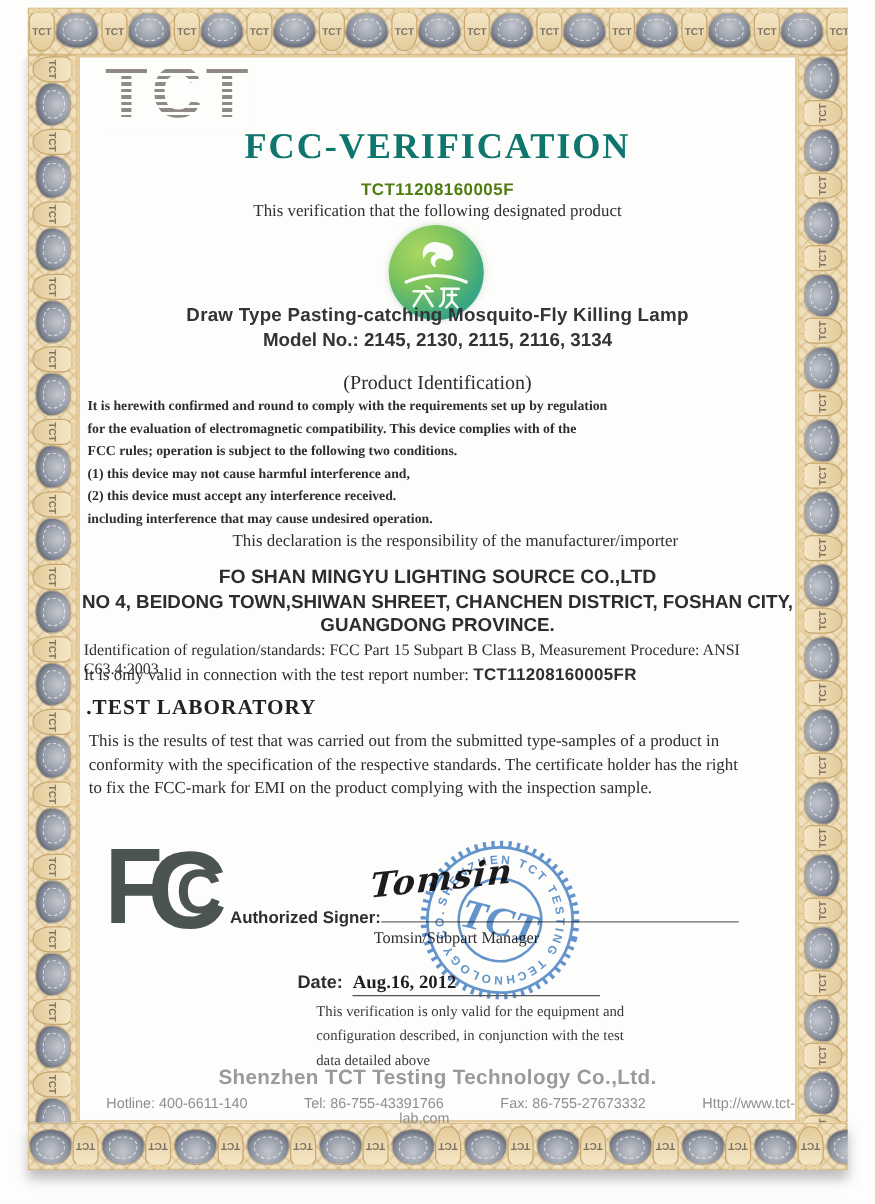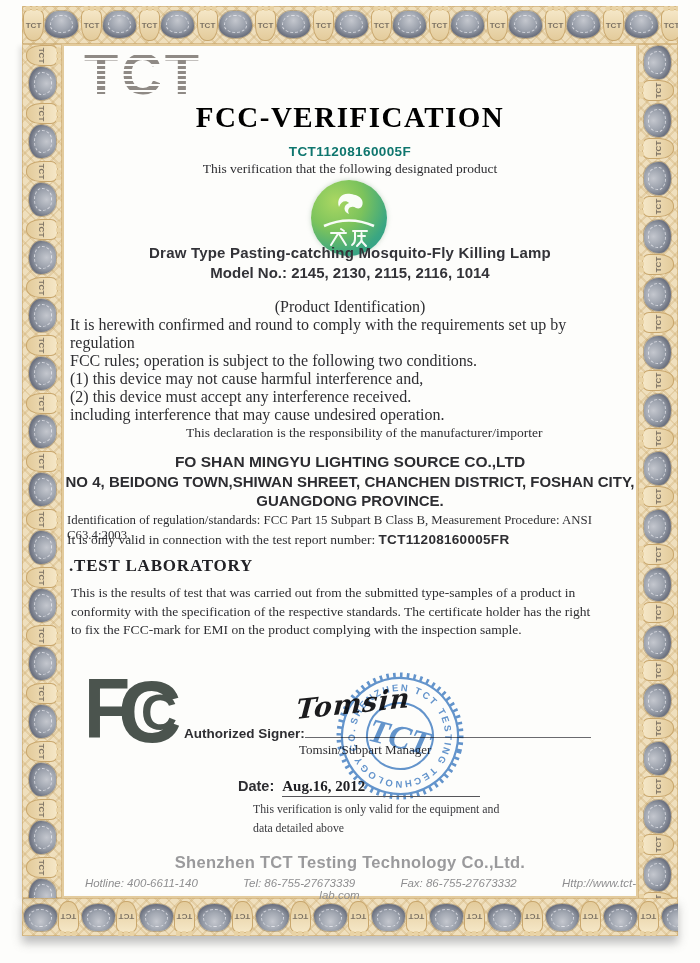--- a/index.html
+++ b/index.html
@@ -46,34 +46,34 @@
   
   .abs { position:absolute; }
   .ctr { left:62px; width:576px; text-align:center; }
   .sans { font-family:"Liberation Sans","DejaVu Sans",sans-serif; }
 
   .brand { left:84px; top:46px; font:bold 56px/1 "Liberation Sans","DejaVu Sans",sans-serif;
            letter-spacing:3px; color:#8f8a85; transform:scaleY(1.04); height:58px; overflow:hidden; }
   .brand::after { content:''; position:absolute; inset:0;
            background:repeating-linear-gradient(180deg, transparent 0 3px, #fdfdfb 3px 5px); }
 
-  .title   { top:101px; font-weight:bold; font-size:29px; letter-spacing:1.5px; color:#000000; }
-  .certno  { top:144px; font-weight:bold; font-size:13.5px; color:#0f766e; letter-spacing:.4px; }
+  .title   { top:101px; font-weight:bold; font-size:29px; letter-spacing:1.5px; color:#0f766e; }
+  .certno  { top:144px; font-weight:bold; font-size:13.5px; color:#4d7c0f; letter-spacing:.4px; }
   .intro   { top:161px; font-size:13.5px; }
 
   .green-logo { left:311px; top:180px; width:76px; height:76px; border-radius:50%;
         background:radial-gradient(circle at 32% 28%, #aad762 0%, #7cc35c 38%, #3aa682 72%, #2b9b92 100%);
         box-shadow:0 0 5px rgba(120,160,130,.4); }
   .green-logo svg { position:absolute; inset:0; }
 
   .product  { top:244px; font-weight:bold; font-size:15px; color:#333338; letter-spacing:.2px; }
   .model    { top:264px; font-weight:bold; font-size:15px; color:#333338; }
   .prodid   { top:298px; font-size:16px; }
 
-  .bodypara { left:70px; top:316px; width:545px; font-size:16px; line-height:18px; }
+  .bodypara { left:70px; top:316px; width:545px; font-size:11px; line-height:18px;font-weight:bold; }
   .declare  { left:186px; top:425px; font-size:13.5px; }
 
   .mfr      { top:453px; font-weight:bold; font-size:15.5px; color:#2d2d31; }
   .addr1    { top:473px; font-weight:bold; font-size:15px; color:#2d2d31; }
   .addr2    { top:492px; font-weight:bold; font-size:15px; color:#2d2d31; }
 
   .regline  { left:67px; top:513px; width:570px; font-size:12.8px; }
   .repline  { left:67px; top:532px; font-size:13.5px; }
   .repline b{ font-family:"Liberation Sans","DejaVu Sans",sans-serif; font-size:13.5px; letter-spacing:.3px;margin-top:40px; }
 
@@ -94,21 +94,21 @@
   .daterow { left:238px; top:777px; white-space:nowrap; }
   .daterow .lbl { font:bold 14.5px "Liberation Sans","DejaVu Sans",sans-serif; }
   .dline { display:inline-block; width:198px; border-bottom:1.6px solid #555559; text-align:left;
            font:bold 15px "Liberation Serif",serif; color:#1e1e22; padding-bottom:1px; }
   .validity { left:253px; top:800px; font-size:11.8px; line-height:19.3px; color:#3a3a3e; }
 
   .footco   { top:853px; font-family:"Liberation Sans","DejaVu Sans",sans-serif;
               font-size:16.5px; color:#9a9a9c; letter-spacing:.3px;font-weight:bold; }
   .contacts { top:877px; font-family:"Liberation Sans","DejaVu Sans",sans-serif;
               font-size:11.5px; color:#8e8e90; }
-  .contacts span { margin:0 21px;font-style:italic; }
+  .contacts span { margin:0 21px; }
 </style>
 </head>
 <body>
 
 <div class="sheet">
 
   <div class="band band-top">
       <div class="bu bu-h">
         <div class="hunit" style="transform: translate(-50%, -50%) rotate(0deg);">
           <div class="med"></div>
@@ -458,25 +458,26 @@
         <path d="M44 51 V59 Q44 63 41 65" fill="none"></path>
         <path d="M47 56 H54" fill="none"></path>
         <path d="M50.5 53 V61" fill="none"></path>
         <path d="M50.5 61 L46 66" fill="none"></path>
         <path d="M50.5 61 L55 66" fill="none"></path>
       </g>
     </svg>
   </div>
 
   <div class="abs ctr product sans">Draw Type Pasting-catching Mosquito-Fly Killing Lamp</div>
-  <div class="abs ctr model sans">Model No.: 2145, 2130, 2115, 2116, 1014</div>
+  <div class="abs ctr model sans">Model No.: 2145, 2130, 2115, 2116, 3134</div>
   <div class="abs ctr prodid">(Product Identification)</div>
 
   <div class="abs bodypara">
     <div>It is herewith confirmed and round to comply with the requirements set up by regulation</div>
+    <div>for the evaluation of electromagnetic compatibility. This device complies with of the</div>
     <div>FCC rules; operation is subject to the following two conditions.</div>
     <div>(1)  this device may not cause harmful interference and,</div>
     <div>(2)  this device must accept any interference received.</div>
     <div>including interference that may cause undesired operation.</div>
   </div>
   <div class="abs declare">This declaration is the responsibility of the manufacturer/importer</div>
 
   <div class="abs ctr mfr sans">FO SHAN MINGYU LIGHTING SOURCE CO.,LTD</div>
   <div class="abs ctr addr1 sans">NO 4, BEIDONG TOWN,SHIWAN SHREET, CHANCHEN DISTRICT, FOSHAN CITY,</div>
   <div class="abs ctr addr2 sans">GUANGDONG PROVINCE.</div>
@@ -520,24 +521,25 @@
         <text x="64" y="76" text-anchor="middle" font-size="33" fill="#4e86c9" stroke="none" font-family="'Liberation Serif',serif" font-weight="bold" font-style="italic">TCT</text>
       </g>
     </svg>
   </div>
 
   <div class="abs daterow">
     <span class="lbl">Date:</span>&nbsp;&nbsp;<span class="dline">Aug.16, 2012</span>
   </div>
   <div class="abs validity">
     <div>This verification is only valid for the equipment and</div>
+    <div>configuration described, in conjunction with the test</div>
     <div>data detailed above</div>
   </div>
 
   <div class="abs ctr footco">Shenzhen TCT Testing Technology Co.,Ltd.</div>
   <div class="abs ctr contacts">
     <span>Hotline: 400-6611-140</span>
-    <span>Tel: 86-755-27673339</span>
+    <span>Tel: 86-755-43391766</span>
     <span>Fax: 86-755-27673332</span>
     <span>Http://www.tct-lab.com</span>
   </div>
 
 </div>
 
 </body></html>

